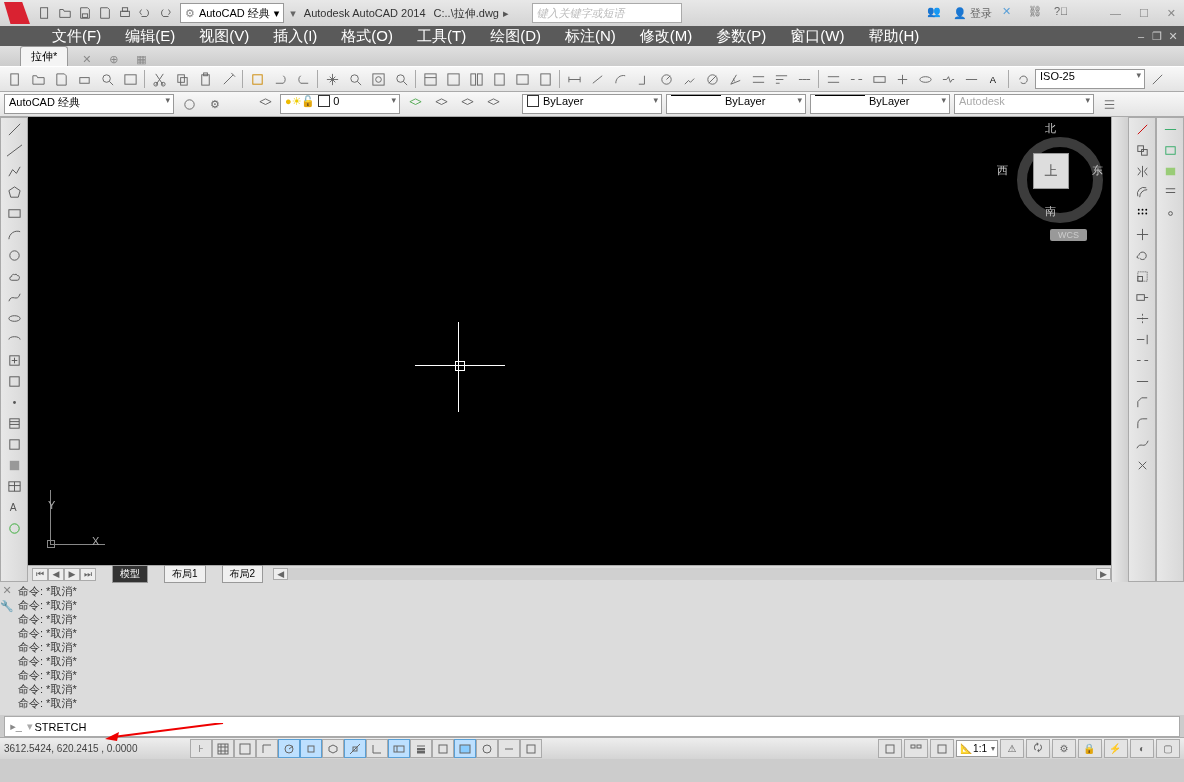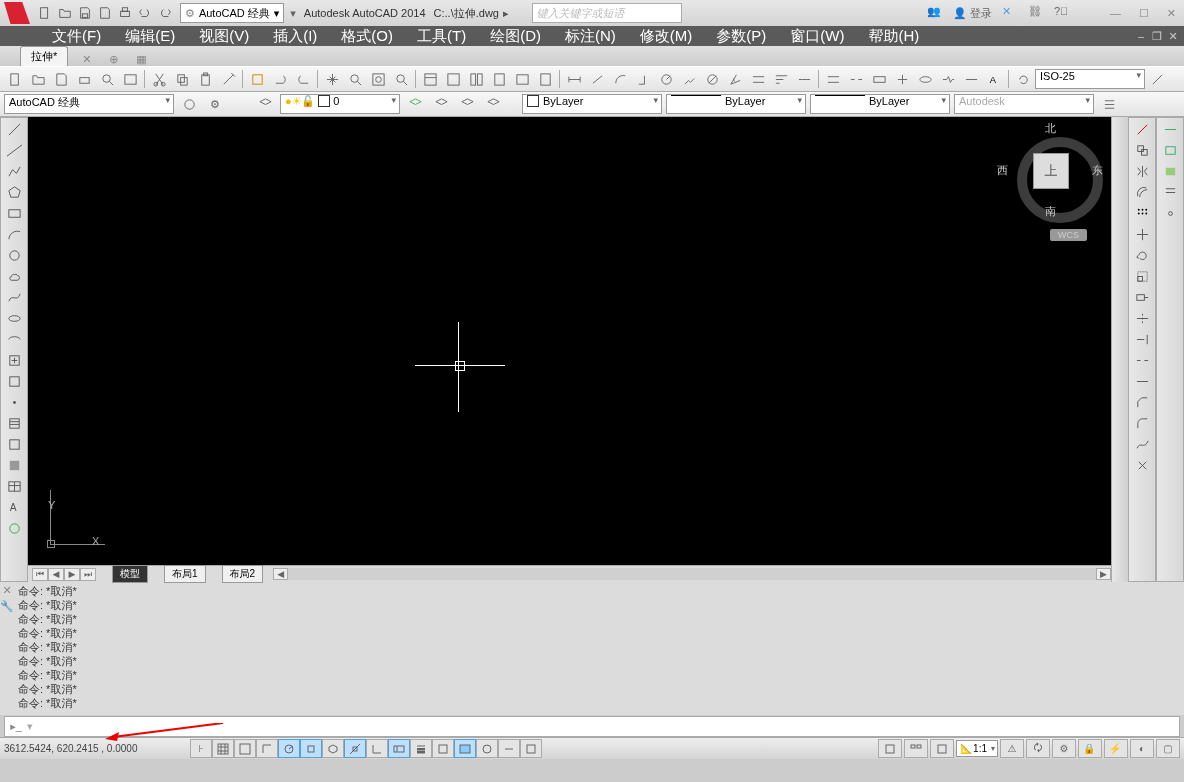--- a/index.html
+++ b/index.html
@@ -802,20 +802,21 @@
     <div>命令: *取消*</div>
     <div>命令: *取消*</div>
     <div>命令: *取消*</div>
     <div>命令: *取消*</div>
   </div>
 </div>
 
 <div class="cmd-line">
   <span class="cmd-ico">▸_</span>
   <span style="color:#aaa">▾</span>
+  <input class="cmd-input" value="STRETCH" style="">
   <svg class="arrow-annotation" width="120" height="18" viewBox="0 0 120 18">
       <line x1="118" y1="0" x2="8" y2="14" stroke="#e00" stroke-width="2"></line>
       <polygon points="0,16 14,9 12,18" fill="#e00"></polygon>
     </svg>
 </div>
 
 <div class="status-bar">
   <span class="coords">3612.5424, 620.2415 , 0.0000</span>
   <div class="status-btns">
     <div class="sbtn">⊦</div>

